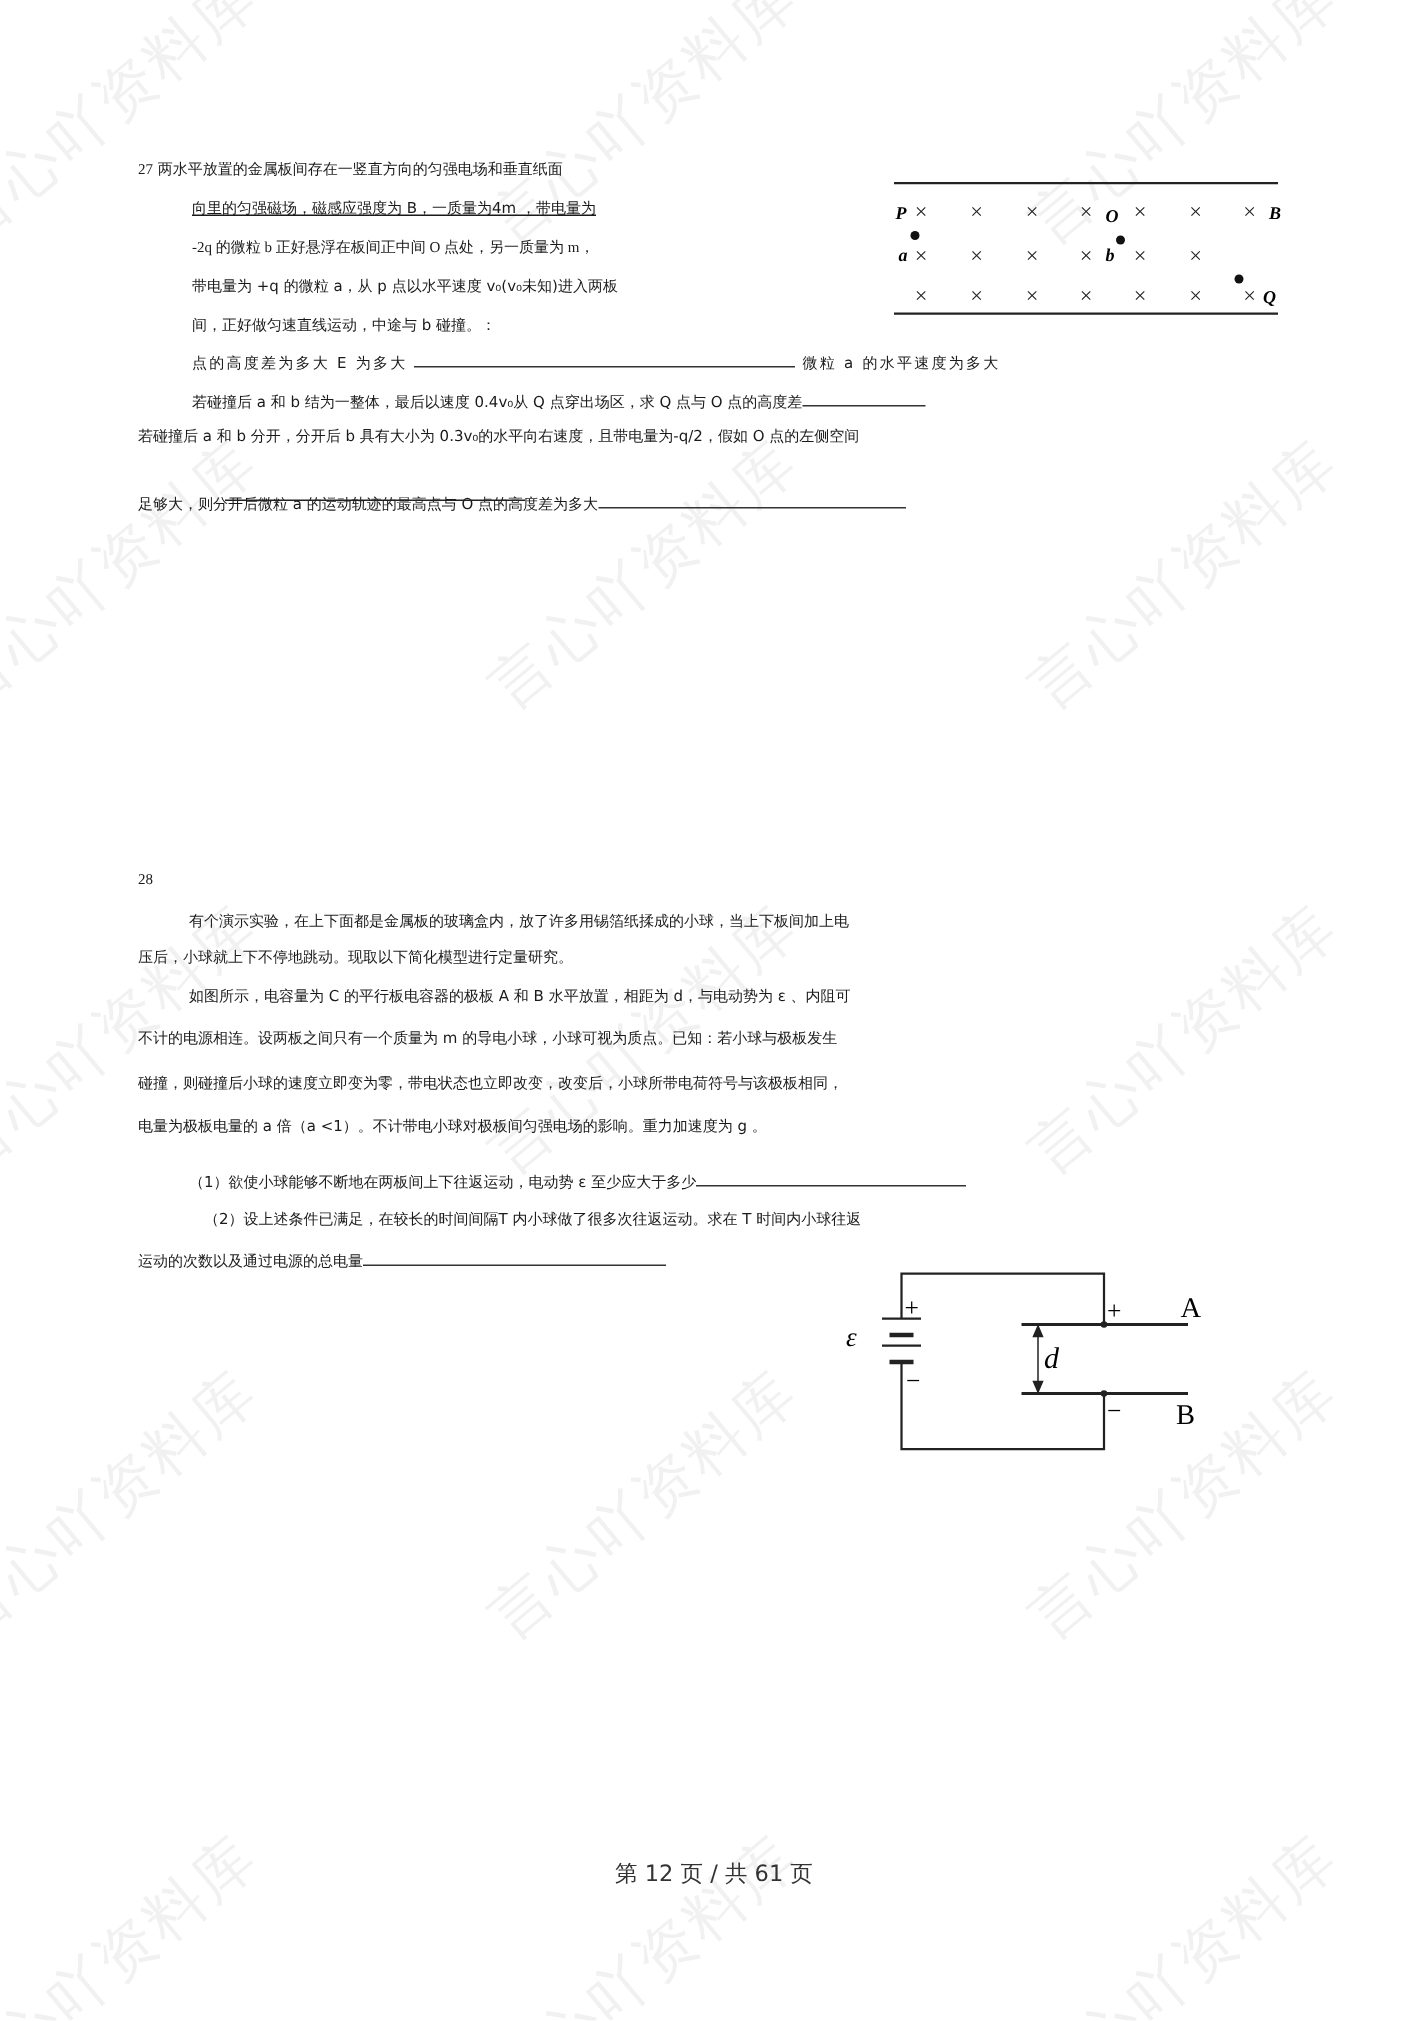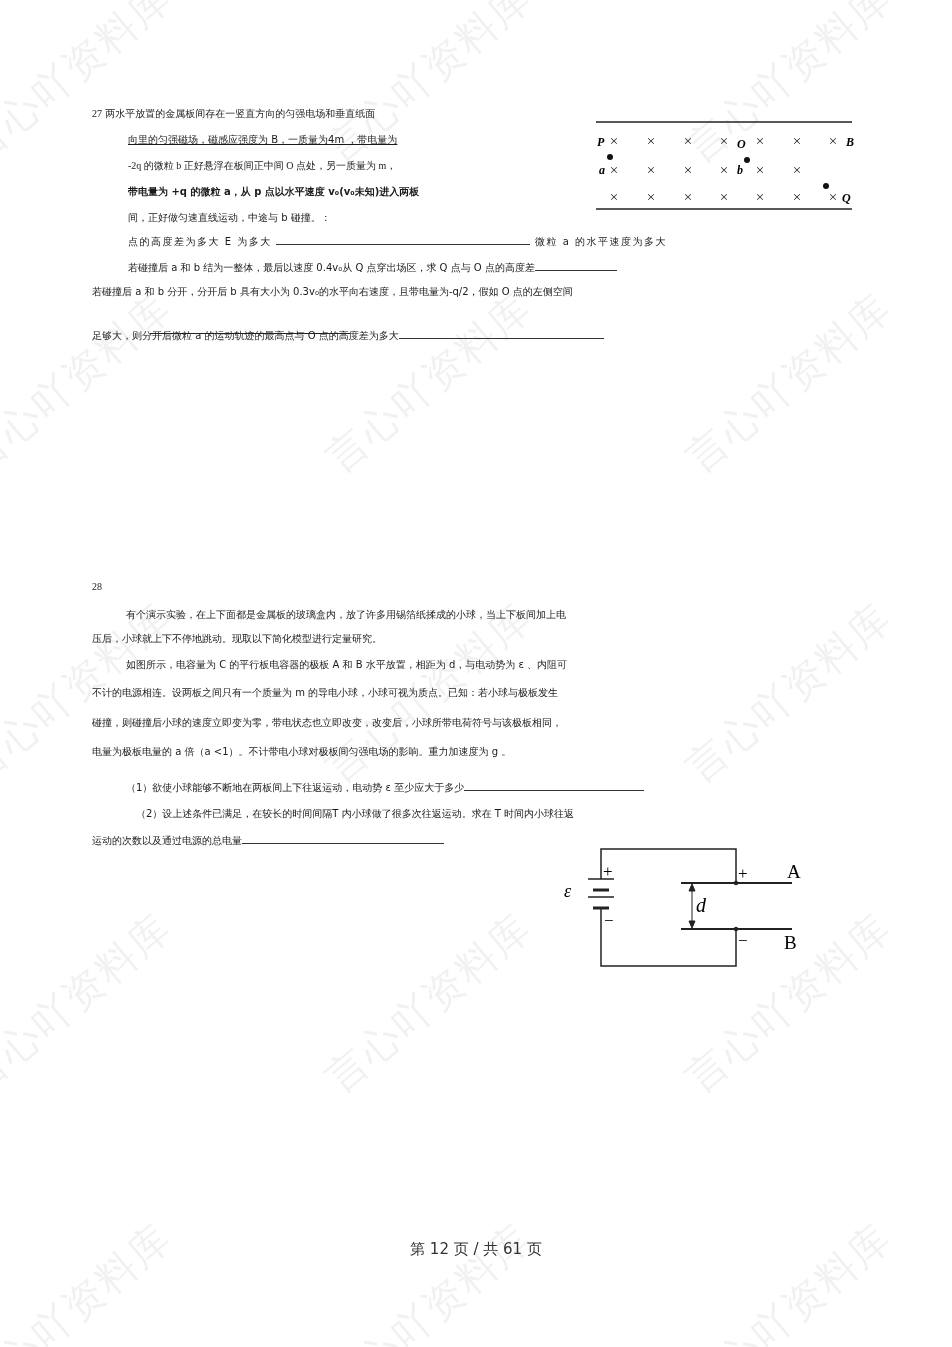--- a/index.html
+++ b/index.html
@@ -53,21 +53,21 @@
 
 <div class="content">
 
   <div>
     <div class="line" style="left:92px; top:104px;">
       <span class="qnum">27</span>
       <span>两水平放置的金属板间存在一竖直方向的匀强电场和垂直纸面</span>
     </div>
     <div class="line" style="left:128px; top:130px;text-decoration:underline;">向里的匀强磁场，磁感应强度为 B，一质量为4m ，带电量为</div>
     <div class="line" style="left:128px; top:156px;font-family:Liberation Serif, serif;">-2q 的微粒 b 正好悬浮在板间正中间 O 点处，另一质量为 m，</div>
-    <div class="line" style="left:128px; top:182px;font-weight:bold;">带电量为 +q 的微粒 a，从 p 点以水平速度 v₀(v₀未知)进入两板</div>
+    <div class="line" style="left:128px; top:182px;">带电量为 +q 的微粒 a，从 p 点以水平速度 v₀(v₀未知)进入两板</div>
     <div class="line" style="left:128px; top:208px;">间，正好做匀速直线运动，中途与 b 碰撞。：</div>
 
     <div class="line" style="left:128px; top:230px; letter-spacing:1.5px;">
       <span>点的高度差为多大 E 为多大</span>
       <span class="blank" style="width:254px;"></span>
       <span>微粒 a 的水平速度为多大</span>
     </div>
     <div class="line" style="left:128px; top:256px;">
       <span>若碰撞后 a 和 b 结为一整体，最后以速度 0.4v₀从 Q 点穿出场区，求 Q 点与 O 点的高度差</span><span class="blank" style="width:82px;"></span>
     </div>

